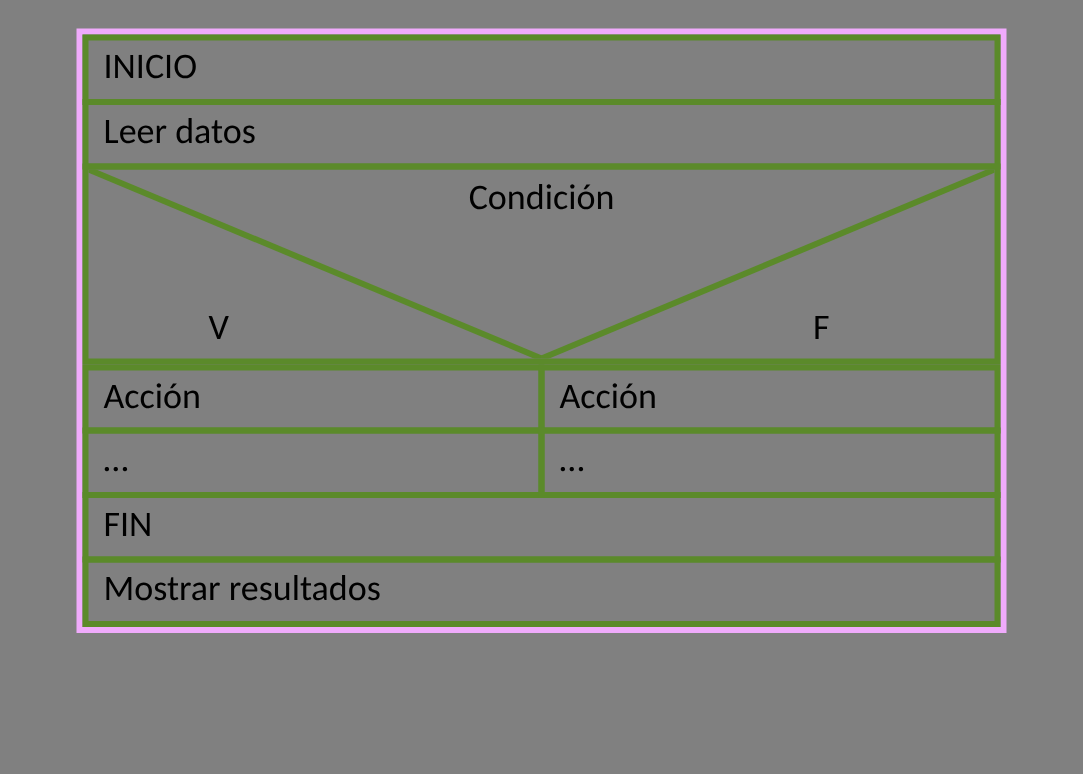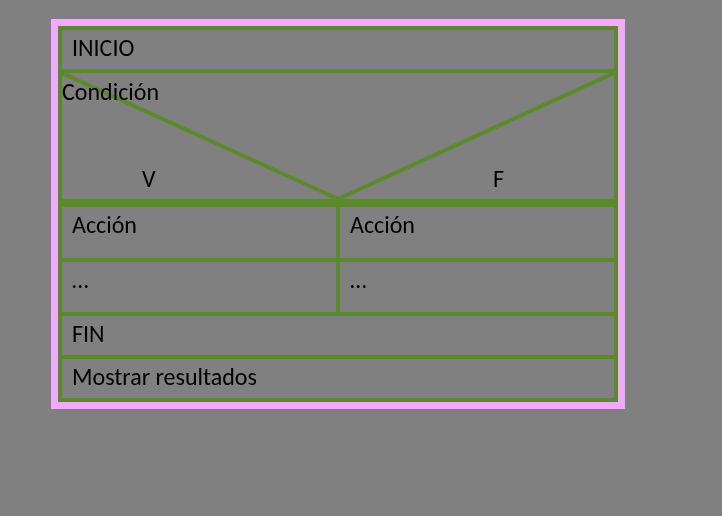--- a/index.html
+++ b/index.html
@@ -10,22 +10,22 @@
     background: #808080;
     font-family: "Segoe UI", "Calibri", "Helvetica Neue", Arial, sans-serif;
     font-size: 24px;
     color: #000;
     overflow: hidden;
   }
   .ns-root {
     position: absolute;
     left: 51px;
     top: 19px;
-    width: 574px;
-    border: 7px solid #f0abfc;
+    width: 620px;
+    border: 4px solid #f0abfc;
     box-sizing: border-box;
   }
   .row {
     border: 4px solid #5b8a2a;
     box-sizing: border-box;
     padding: 4px 10px 6px 10px;
     line-height: 1.2;
   }
   .row + .row,
   .cond-block + .row,
@@ -43,55 +43,59 @@
   }
   .cond-block svg {
     position: absolute;
     left: 0; top: 0;
     width: 100%; height: 100%;
   }
   .cond-label {
     position: absolute;
     top: 4px;
     left: 0; right: 0;
+    text-align: center;
   }
   .v-label {
     position: absolute;
     bottom: 6px;
     left: 80px;
   }
   .f-label {
     position: absolute;
     bottom: 6px;
     right: 110px;
   }
   .split {
     display: flex;
   }
   .split .cell {
     flex: 1 1 50%;
     border: 4px solid #5b8a2a;
     box-sizing: border-box;
-    padding: 4px 10px 18px 10px;
+    padding: 4px 10px 6px 10px;
     line-height: 1.2;
   }
   .split .cell + .cell {
     margin-left: -4px;
   }
 </style>
 </head>
 <body>
 
 <div class="ns-root">
 
   <div class="row">
     <span>INICIO</span>
   </div>
 
 
+  <div class="row">
+    <span>Leer datos</span>
+  </div>
 
   <div class="cond-block">
     <svg viewBox="0 0 604 126" preserveAspectRatio="none">
       <line x1="0" y1="0" x2="302" y2="126" stroke="#5b8a2a" stroke-width="4"></line>
       <line x1="604" y1="0" x2="302" y2="126" stroke="#5b8a2a" stroke-width="4"></line>
     </svg>
     <div class="cond-label">Condición</div>
     <div class="v-label">V</div>
     <div class="f-label">F</div>
   </div>

